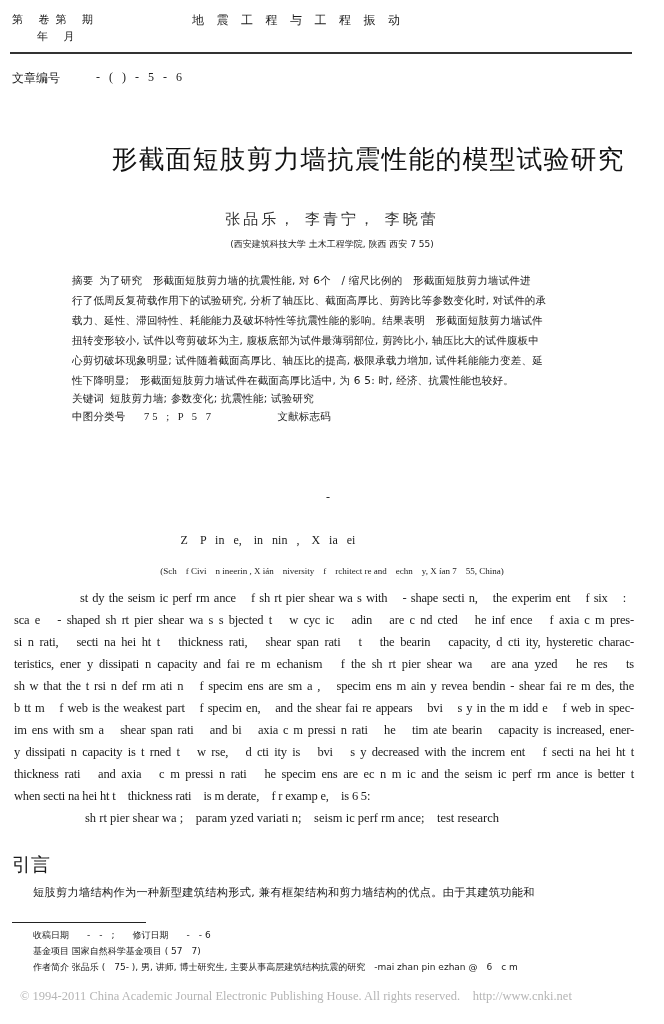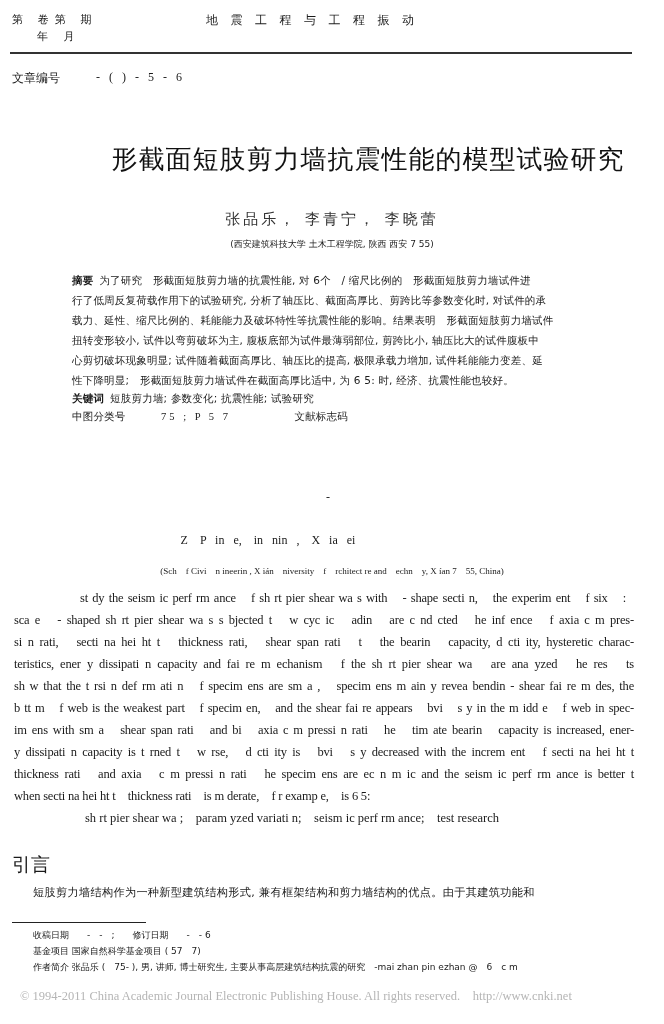--- a/index.html
+++ b/index.html
@@ -5,35 +5,35 @@
   html, body { margin: 0; padding: 0; }
   body {
     width: 664px; height: 1024px; position: relative; overflow: hidden;
     background: #ffffff; color: #1a1a1a;
     font-family: "DejaVu Sans", sans-serif;
   }
   .abs { position: absolute; white-space: nowrap; }
   .serif { font-family: "Liberation Serif", "DejaVu Serif", serif; }
 
   
-  .hdr-vol { left: 12px; top: 12px; font-size: 11px; letter-spacing: 6px; font-family: Liberation Serif, serif; }
+  .hdr-vol { left: 12px; top: 12px; font-size: 11px; letter-spacing: 6px; }
   .hdr-date { left: 37px; top: 29px; font-size: 11px; letter-spacing: 6px; }
-  .hdr-journal { left: 206px; top: 12px; font-size: 12px; letter-spacing: 12.5px; }
+  .hdr-journal { left: 192px; top: 12px; font-size: 12px; letter-spacing: 12.5px; }
   .hdr-rule { left: 10px; top: 52px; width: 622px; height: 1.5px; background: #333; }
   .art-no-label { left: 12px; top: 70px; font-size: 12px; }
   .art-no-val { left: 96px; top: 70px; font-size: 12px; letter-spacing: 3px; }
 
   
   .title { left: 0; width: 664px; top: 142px; text-align: center; font-size: 26px; letter-spacing: 1px; color: #111; padding-left: 36px; }
   .authors { left: 0; width: 664px; top: 210px; text-align: center; font-size: 15px; letter-spacing: 3px; font-family: "DejaVu Serif", serif; color: #333; }
   .affil { left: 0; width: 664px; top: 238px; text-align: center; font-size: 9px; }
 
   
   .cn-line { left: 72px; font-size: 10.5px; letter-spacing: 0.2px; }
-  .cn-label { font-weight: bold; margin-right: 6px; }
+  .cn-label { font-weight: normal; margin-right: 6px; }
 
   
   .en-dash { left: 326px; top: 490px; font-size: 12px; }
   .en-authors { left: 0; width: 536px; top: 532px; text-align: center; font-size: 12px; word-spacing: 6px; }
   .en-affil { left: 0; width: 664px; top: 550px; text-align: center; font-size: 9px; margin-top: 15px; }
   .en-line { left: 14px; width: 620px; font-size: 12.5px; text-align: justify; text-align-last: justify; letter-spacing: -0.2px; }
   .en-line.first { left: 80px; width: 546px; }
   .en-line.last { text-align-last: left; }
   .en-kw { left: 85px; font-size: 12.5px; }
 
@@ -58,30 +58,30 @@
 <div class="abs art-no-val serif">- ( ) - 5 - 6</div>
 
 <div class="abs title">形截面短肢剪力墙抗震性能的模型试验研究</div>
 <div class="abs authors">张品乐， 李青宁， 李晓蕾</div>
 <div class="abs affil">(西安建筑科技大学 土木工程学院, 陕西 西安 7 55)</div>
 
 <div class="abs cn-line" style="top:274px">
   <span class="cn-label">摘要</span><span>为了研究　形截面短肢剪力墙的抗震性能, 对 6个　/ 缩尺比例的　形截面短肢剪力墙试件进</span>
 </div>
 <div class="abs cn-line" style="top:294px">行了低周反复荷载作用下的试验研究, 分析了轴压比、截面高厚比、剪跨比等参数变化时, 对试件的承</div>
-<div class="abs cn-line" style="top:314px">载力、延性、缩尺比例的、耗能能力及破坏特性等抗震性能的影响。结果表明　形截面短肢剪力墙试件</div>
+<div class="abs cn-line" style="top:314px">载力、延性、滞回特性、耗能能力及破坏特性等抗震性能的影响。结果表明　形截面短肢剪力墙试件</div>
 <div class="abs cn-line" style="top:334px">扭转变形较小, 试件以弯剪破坏为主, 腹板底部为试件最薄弱部位, 剪跨比小, 轴压比大的试件腹板中</div>
 <div class="abs cn-line" style="top:354px">心剪切破坏现象明显; 试件随着截面高厚比、轴压比的提高, 极限承载力增加, 试件耗能能力变差、延</div>
 <div class="abs cn-line" style="top:374px">性下降明显;　形截面短肢剪力墙试件在截面高厚比适中, 为 6 5: 时, 经济、抗震性能也较好。</div>
 <div class="abs cn-line" style="top:392px">
   <span class="cn-label">关键词</span><span>短肢剪力墙; 参数变化; 抗震性能; 试验研究</span>
 </div>
 <div class="abs cn-line" style="top:410px">
   <span>中图分类号</span>
-  <span class="serif" style="margin-left:32px; letter-spacing:3px">75 ; P 5 7</span>
+  <span class="serif" style="margin-left:15px; letter-spacing:3px">75 ; P 5 7</span>
   <span style="margin-left:60px">文献标志码</span>
 </div>
 
 <div class="abs en-dash serif">-</div>
 <div class="abs en-authors serif">Z　P in e,　in nin ,　X ia ei</div>
 <div class="abs en-affil serif">(Sch　f Civi　n ineerin , X ián　niversity　f　rchitect re and　echn　y, X ían 7　55, China)</div>
 
 <div class="abs en-line first serif" style="top:590px">st dy the seism ic perf rm ance　f sh rt pier shear wa s with　- shape secti n,　the experim ent　f six　:</div>
 <div class="abs en-line serif" style="top:612px">sca e　- shaped sh rt pier shear wa s s bjected t　w cyc ic　adin　are c nd cted　he inf ence　f axia c m pres-</div>
 <div class="abs en-line serif" style="top:634px">si n rati,　secti na hei ht t　thickness rati,　shear span rati　t　the bearin　capacity, d cti ity, hysteretic charac-</div>

